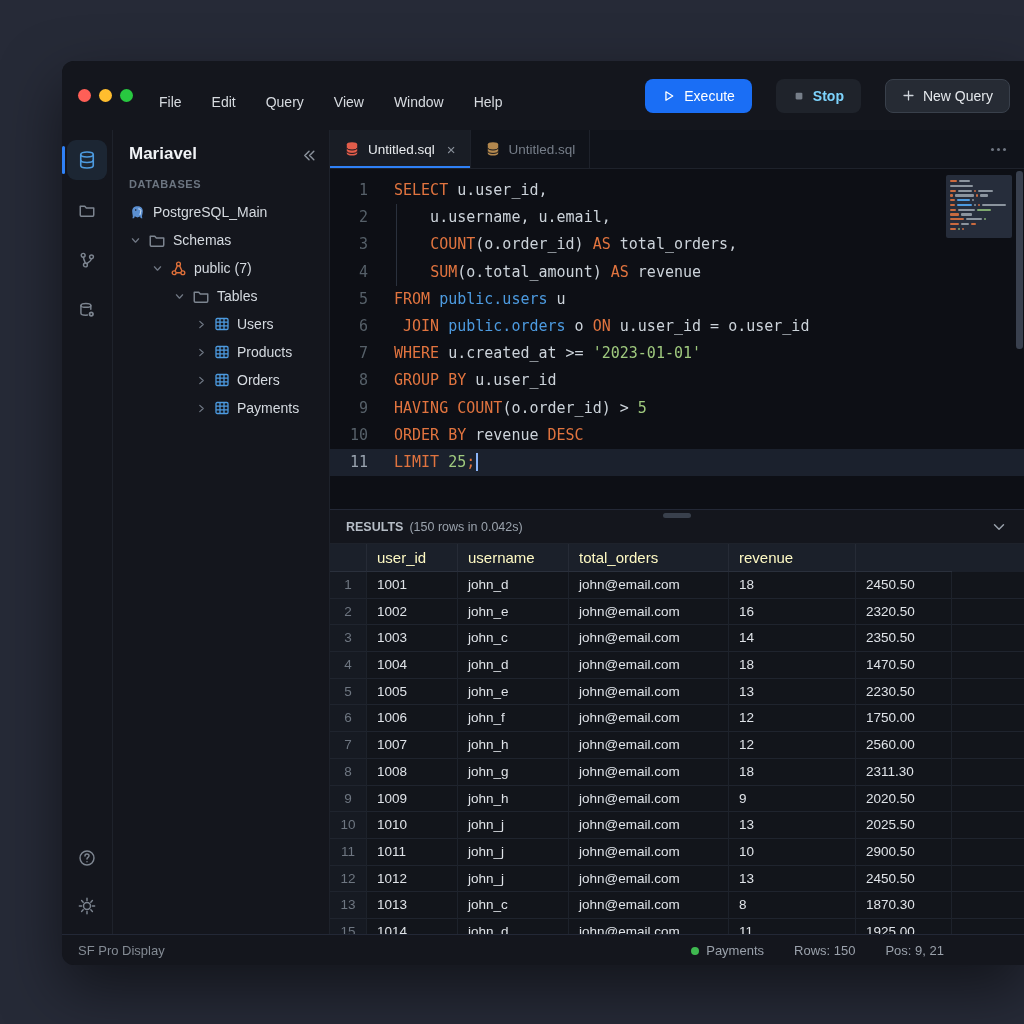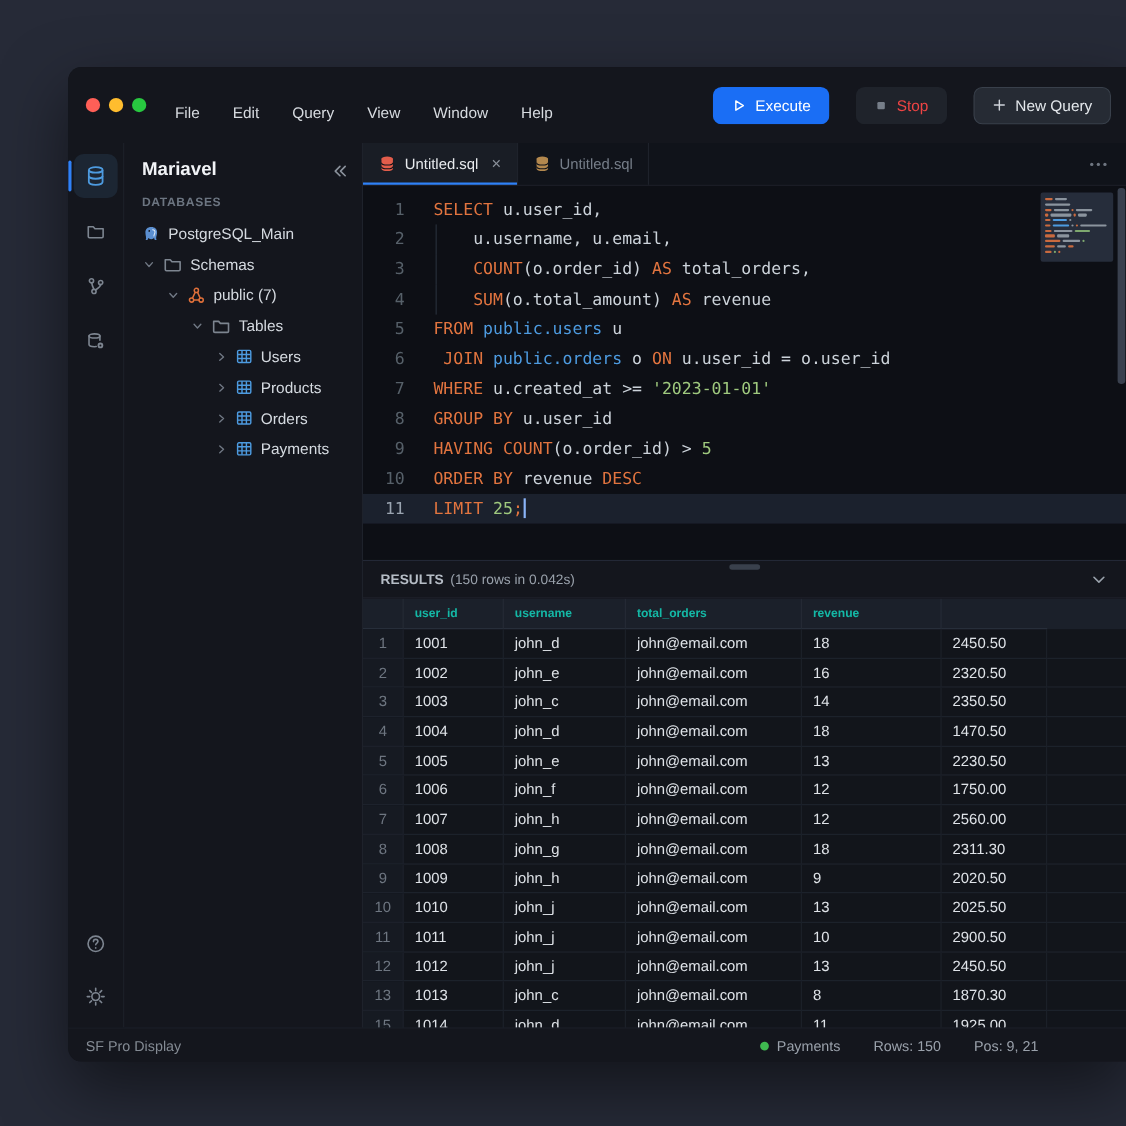--- a/index.html
+++ b/index.html
@@ -9,21 +9,21 @@
           border-radius:12px 0 0 12px;box-shadow:0 24px 60px rgba(0,0,0,.5);display:flex;flex-direction:column;overflow:hidden;}
   
   .titlebar{height:69px;flex:0 0 69px;display:flex;align-items:center;padding:0 14px 0 16px;background:#14161d;}
   .lights{display:flex;gap:8px;margin-right:26px;}
   .light{width:13px;height:13px;border-radius:50%;}
   .menu{display:flex;gap:30px;}
   .menu-item{color:#d7dbe0;font-size:14px;cursor:default;margin-top:12px;}
   .tb-buttons{margin-left:auto;display:flex;gap:24px;align-items:center;}
   .btn{display:flex;align-items:center;gap:8px;font-size:14px;border-radius:8px;padding:8px 16px;border:1px solid transparent;}
   .btn-execute{background:#1a6ef5;color:#fff;}
-  .btn-stop{background:#1f232b;color:#ef4444;}
+  .btn-stop{background:#1f232b;color:#7dd3fc;font-weight:bold;}
   .btn-new{background:#262b34;border-color:#39404b;color:#e4e8ec;}
   
   .main{flex:1;display:flex;min-height:0;}
   .rail{width:50px;flex:0 0 50px;background:#14161d;border-right:1px solid #1e222b;display:flex;flex-direction:column;align-items:center;padding-top:10px;position:relative;}
   .rail-item{width:40px;height:40px;display:flex;align-items:center;justify-content:center;border-radius:9px;margin-bottom:10px;position:relative;}
   .rail-item.active{background:#1c2633;}
   .rail-indicator{position:absolute;left:-5px;top:6px;width:3px;height:28px;border-radius:2px;background:#2f81f7;}
   .rail-spacer{flex:1;}
   .rail-item.bottom{margin-bottom:8px;}
   
@@ -61,21 +61,21 @@
   .mm-seg{height:2.2px;border-radius:1px;display:block;}
   .ed-scroll{position:absolute;right:1px;top:2px;width:7px;height:178px;border-radius:3px;background:#39404e;}
   
   .res-head{height:33px;flex:0 0 33px;background:#14161d;border-top:1px solid #232836;border-bottom:1px solid #1e222b;display:flex;align-items:center;padding:0 16px;position:relative;}
   .res-pill{position:absolute;top:3px;left:50%;transform:translateX(-50%);width:28px;height:5px;border-radius:3px;background:#39404c;}
   .res-title{color:#b6bdc6;font-size:12.5px;font-weight:700;margin-right:6px;}
   .res-meta{color:#9aa2ac;font-size:12.5px;}
   .res-chevron{margin-left:auto;}
   .table{flex:1;background:#12151b;display:flex;flex-direction:column;overflow:hidden;}
   .trow{display:grid;grid-template-columns:37px 91px 111px 160px 127px 96px 1fr;}
-  .thead{height:28px;line-height:28px;background:#1b202a;color:#14b8a6;font-size:11px;font-weight:bold;}
+  .thead{height:28px;line-height:28px;background:#1b202a;color:#fef9c3;font-size:15px;}
   .thead .cell{border-right:1px solid #262b36;border-bottom:1px solid #2a303c;}
   .tbody-row{height:26.7px;line-height:26.7px;font-size:13.5px;color:#dfe3e8;}
   .cell{padding-left:10px;box-sizing:border-box;white-space:nowrap;overflow:hidden;}
   .tbody-row .cell{border-right:1px solid #1d222b;border-bottom:1px solid #1f242e;}
   .cell.rownum{background:#161a22;color:#6e7681;text-align:center;padding-left:0;}
   .thead .cell.rownum{background:#1b202a;}
   .cell.last{border-right:none;}
   
   .statusbar{height:30px;flex:0 0 30px;background:#14161d;border-top:1px solid #232836;display:flex;align-items:center;
              padding:0 80px 0 16px;font-size:13px;color:#848b94;border-radius:0 0 0 12px;}

